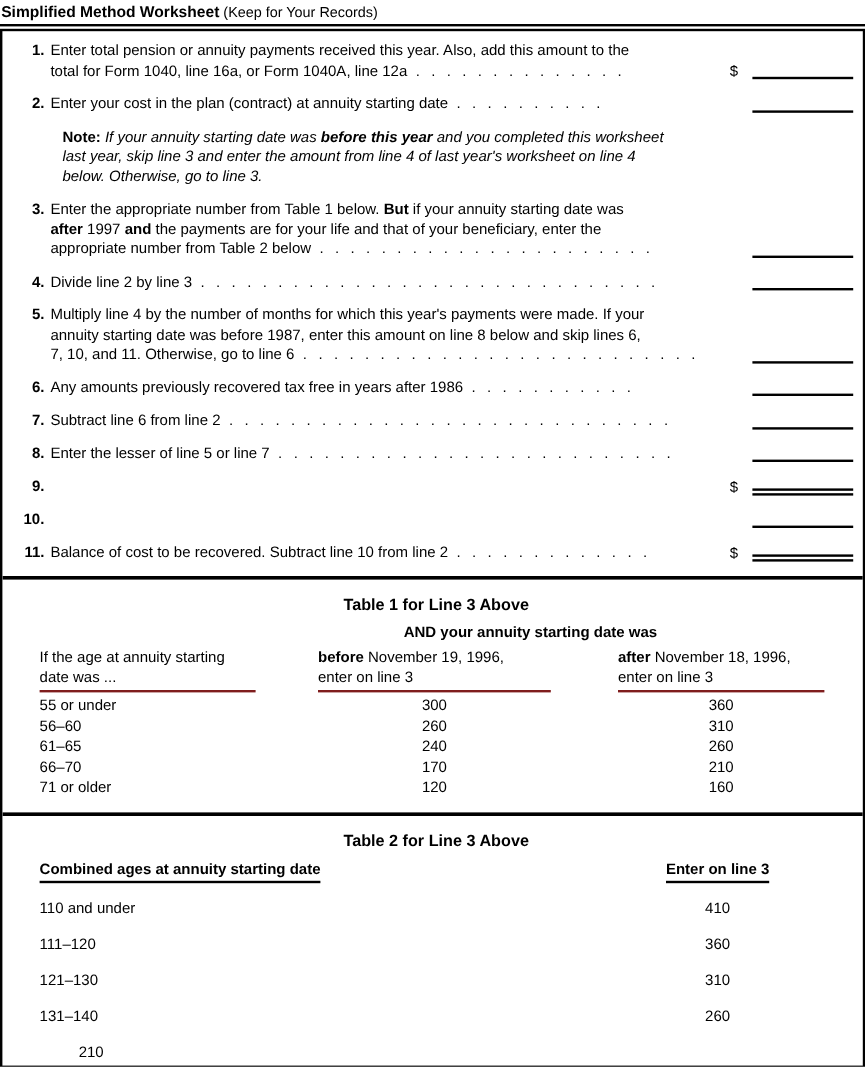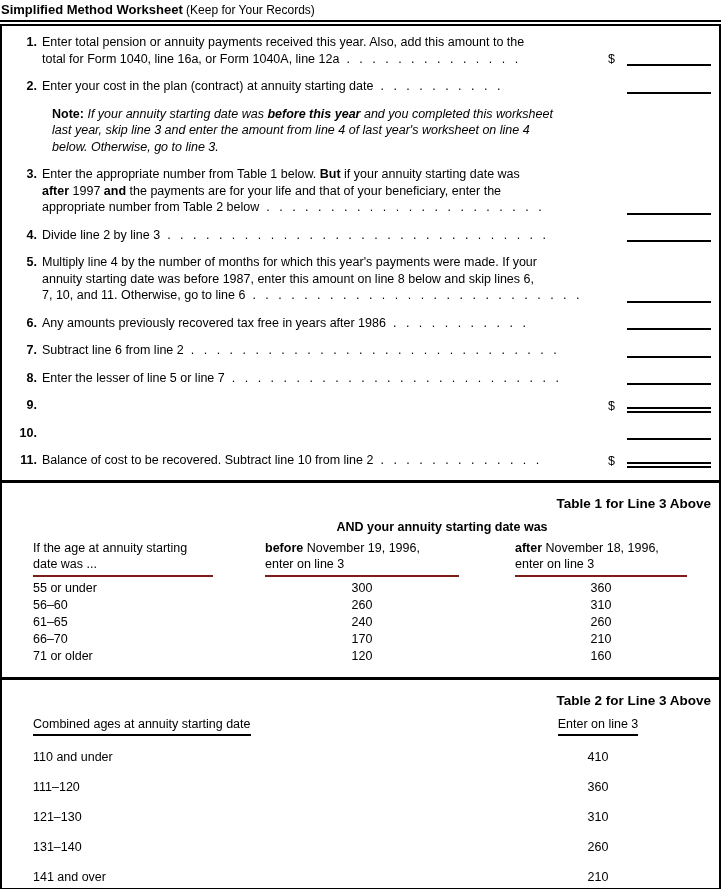--- a/index.html
+++ b/index.html
@@ -26,35 +26,35 @@
   .ws-amt  { flex:1; display:flex; justify-content:flex-end; align-items:flex-end; padding-bottom:1px; }
   .cur     { margin-right:12px; line-height:14px; }
   .rule    { width:84px; border-bottom:2px solid #000; height:3px; }
   .rule.dbl{ border-top:2px solid #000; height:6px; }
   .note    { margin:0 0 11px 36px; width:562px; line-height:16.5px; white-space:pre-wrap; }
   .b { font-weight:bold; } .i { font-style:italic; }
 
   .divider { height:3px; background:#000; margin:0 -8px 0 -14px; }
 
   
-  .tbl-title { text-align:right; font-weight:bold; font-size:13.5px; margin-top:13px; }
+  .tbl-title { text-align:center; font-weight:bold; font-size:13.5px; margin-top:13px; }
   .t1-and { font-weight:bold; margin:9px 0 0 249px; width:354px; text-align:center; }
   .t1-head { display:flex; margin-top:6px; align-items:flex-end; }
   .hcell { border-bottom:2px solid #7f1d1d; padding-bottom:3px; line-height:16px; }
   .c1 { width:180px; margin-left:17px; }
   .g1 { width:52px; flex:none; }
   .c2 { width:194px; }
   .g2 { width:56px; flex:none; }
   .c3 { width:172px; }
   .trow { display:flex; line-height:17px; }
   .trow:first-of-type { margin-top:3px; }
   .trow .c2, .trow .c3 { text-align:center; }
 
   
-  .t2-head { display:flex; margin-top:8px; line-height:16px; }
+  .t2-head { display:flex; margin-top:8px; line-height:16px;font-weight:bold; }
   .t2c1 { width:505px; margin-left:17px; }
   .t2c2 { width:120px; text-align:center; }
   .u { border-bottom:2px solid #000; padding-bottom:2px; display:inline-block; }
   .t2row { display:flex; line-height:17px;margin-top:13px; }
   .t2-rows { margin-top:5px; }
 </style>
 </head>
 <body>
 
 <div class="page-header">
@@ -229,18 +229,17 @@
       </div>
       <div class="t2row">
         <div class="t2c1">121–130</div>
         <div class="t2c2">310</div>
       </div>
       <div class="t2row">
         <div class="t2c1">131–140</div>
         <div class="t2c2">260</div>
       </div>
       <div class="t2row">
-        <div class="t2c1">141 and over</div>
         <div class="t2c2">210</div>
       </div>
     </div>
 
 </div>
 
 </body></html>

